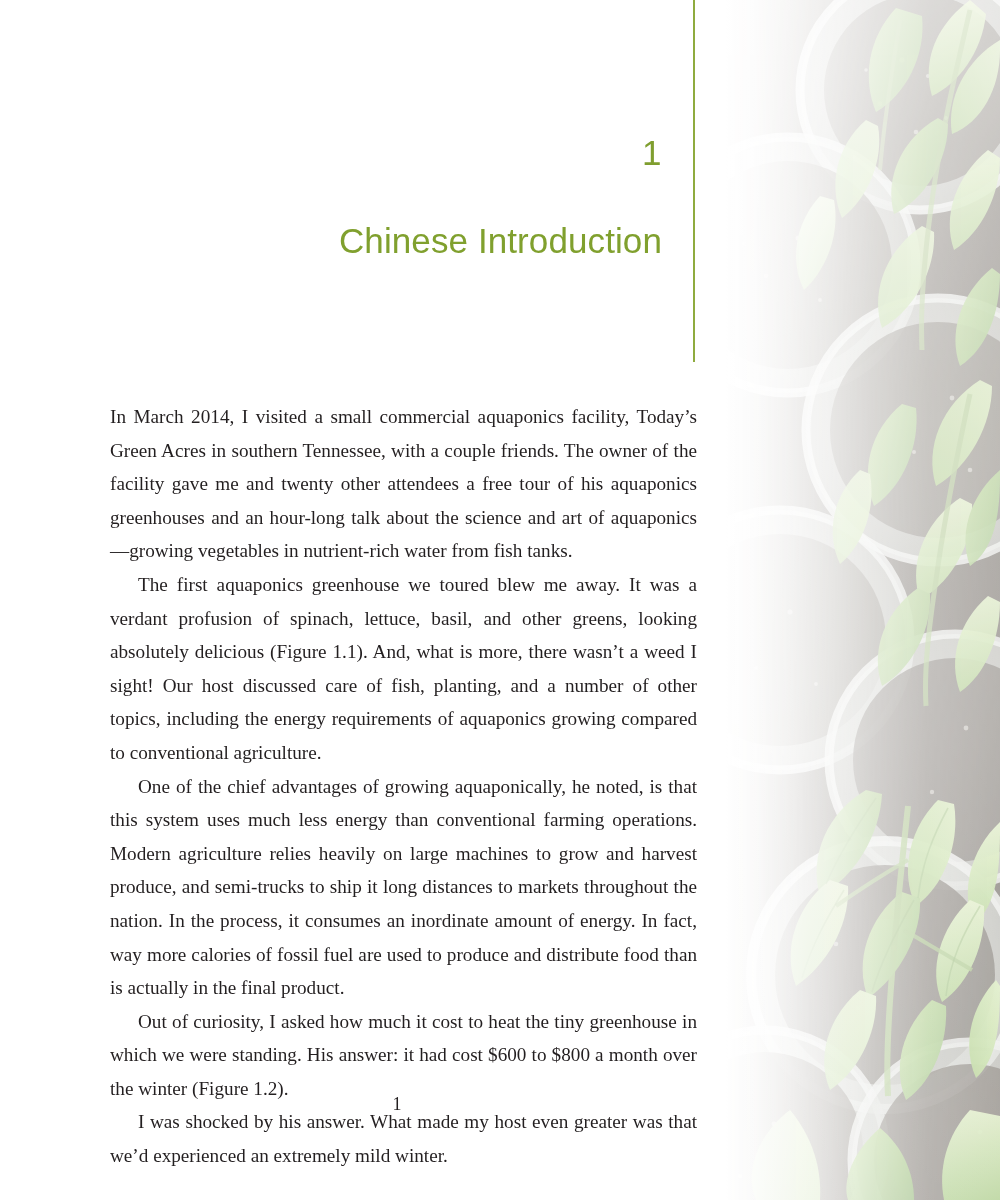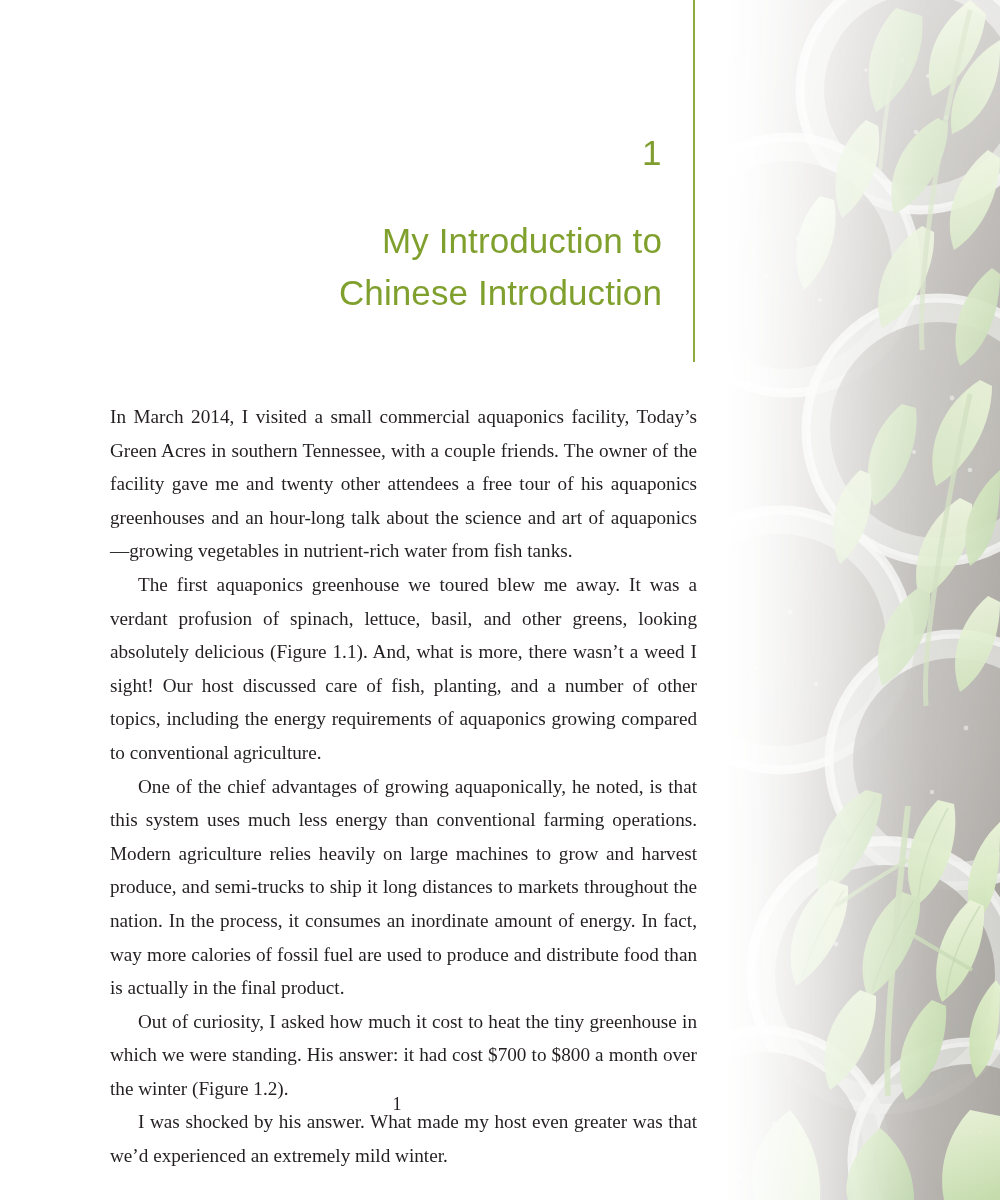--- a/index.html
+++ b/index.html
@@ -316,28 +316,27 @@
     </svg>
     <div class="photo-fade"></div>
     <div class="photo-fade-v"></div>
   </div>
 
   <div class="chapter-rule"></div>
 
   <div class="chapter-head">
     <div class="chapter-number">1</div>
     <div class="chapter-title">
-      <span class="tline">My Introduction to</span>
       <span class="tline">Chinese Introduction</span>
     </div>
   </div>
 
   <div class="body-col">
     <p>In March 2014, I visited a small commercial aquaponics facility, Today’s Green Acres in southern Tennessee, with a couple friends. The owner of the facility gave me and twenty other attendees a free tour of his aquaponics greenhouses and an hour-long talk about the science and art of aquaponics—growing vegetables in nutrient-rich water from fish tanks.</p>
     <p class="indent">The first aquaponics greenhouse we toured blew me away. It was a verdant profusion of spinach, lettuce, basil, and other greens, looking absolutely delicious (Figure 1.1). And, what is more, there wasn’t a weed I sight! Our host discussed care of fish, planting, and a number of other topics, including the energy requirements of aquaponics growing compared to conventional agriculture.</p>
     <p class="indent">One of the chief advantages of growing aquaponically, he noted, is that this system uses much less energy than conventional farming operations. Modern agriculture relies heavily on large machines to grow and harvest produce, and semi-trucks to ship it long distances to markets throughout the nation. In the process, it consumes an inordinate amount of energy. In fact, way more calories of fossil fuel are used to produce and distribute food than is actually in the final product.</p>
-    <p class="indent">Out of curiosity, I asked how much it cost to heat the tiny greenhouse in which we were standing. His answer: it had cost $700 to $800 a month over the winter (Figure 1.2).</p>
+    <p class="indent">Out of curiosity, I asked how much it cost to heat the tiny greenhouse in which we were standing. His answer: it had cost $600 to $800 a month over the winter (Figure 1.2).</p>
     <p class="indent">I was shocked by his answer. What made my host even greater was that we’d experienced an extremely mild winter.</p>
   </div>
 
   <div class="folio">1</div>
 
 </div>
 
 </body></html>

